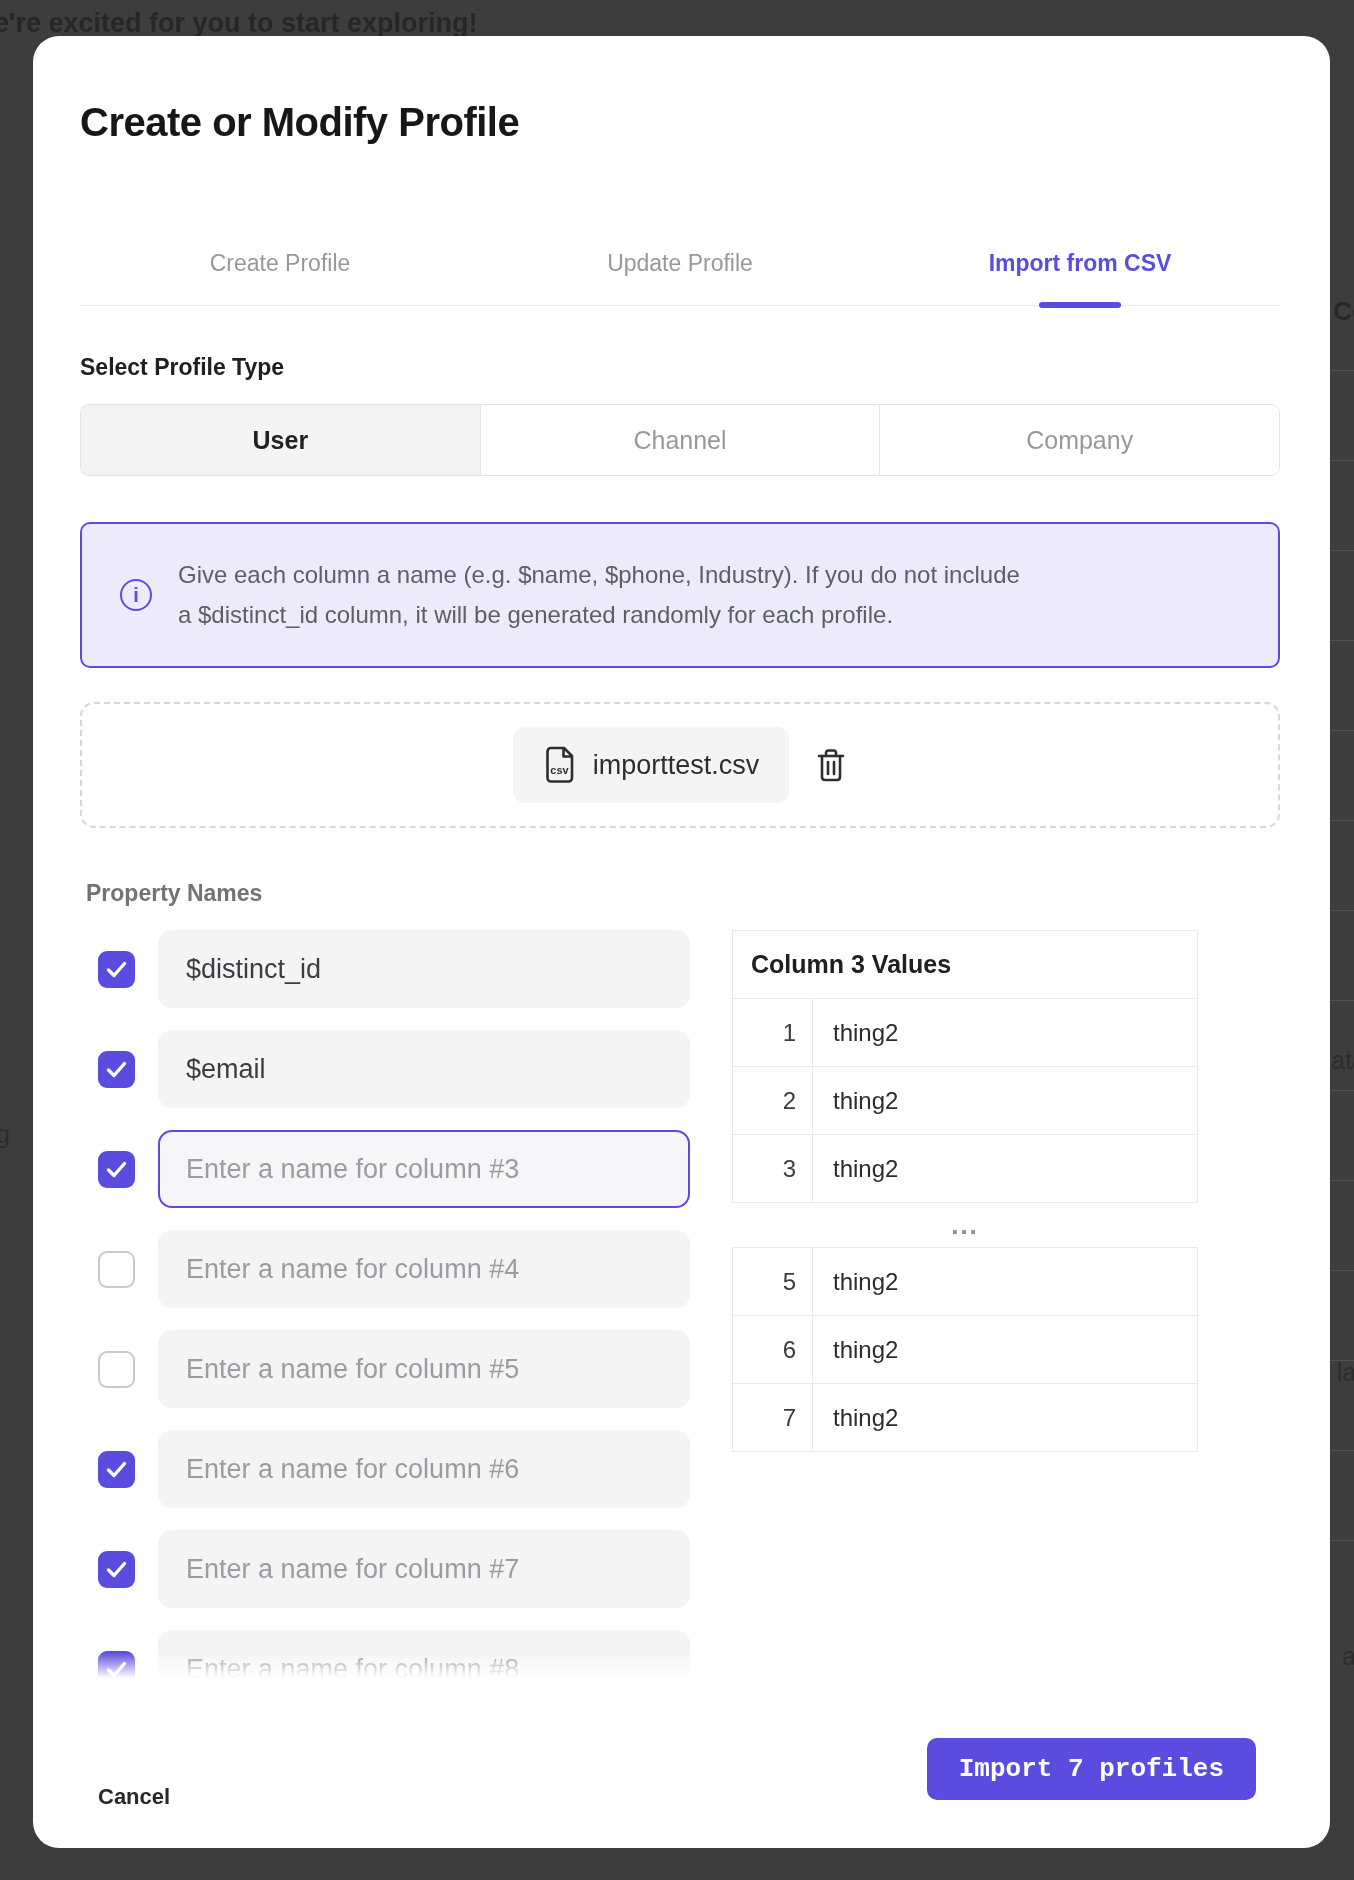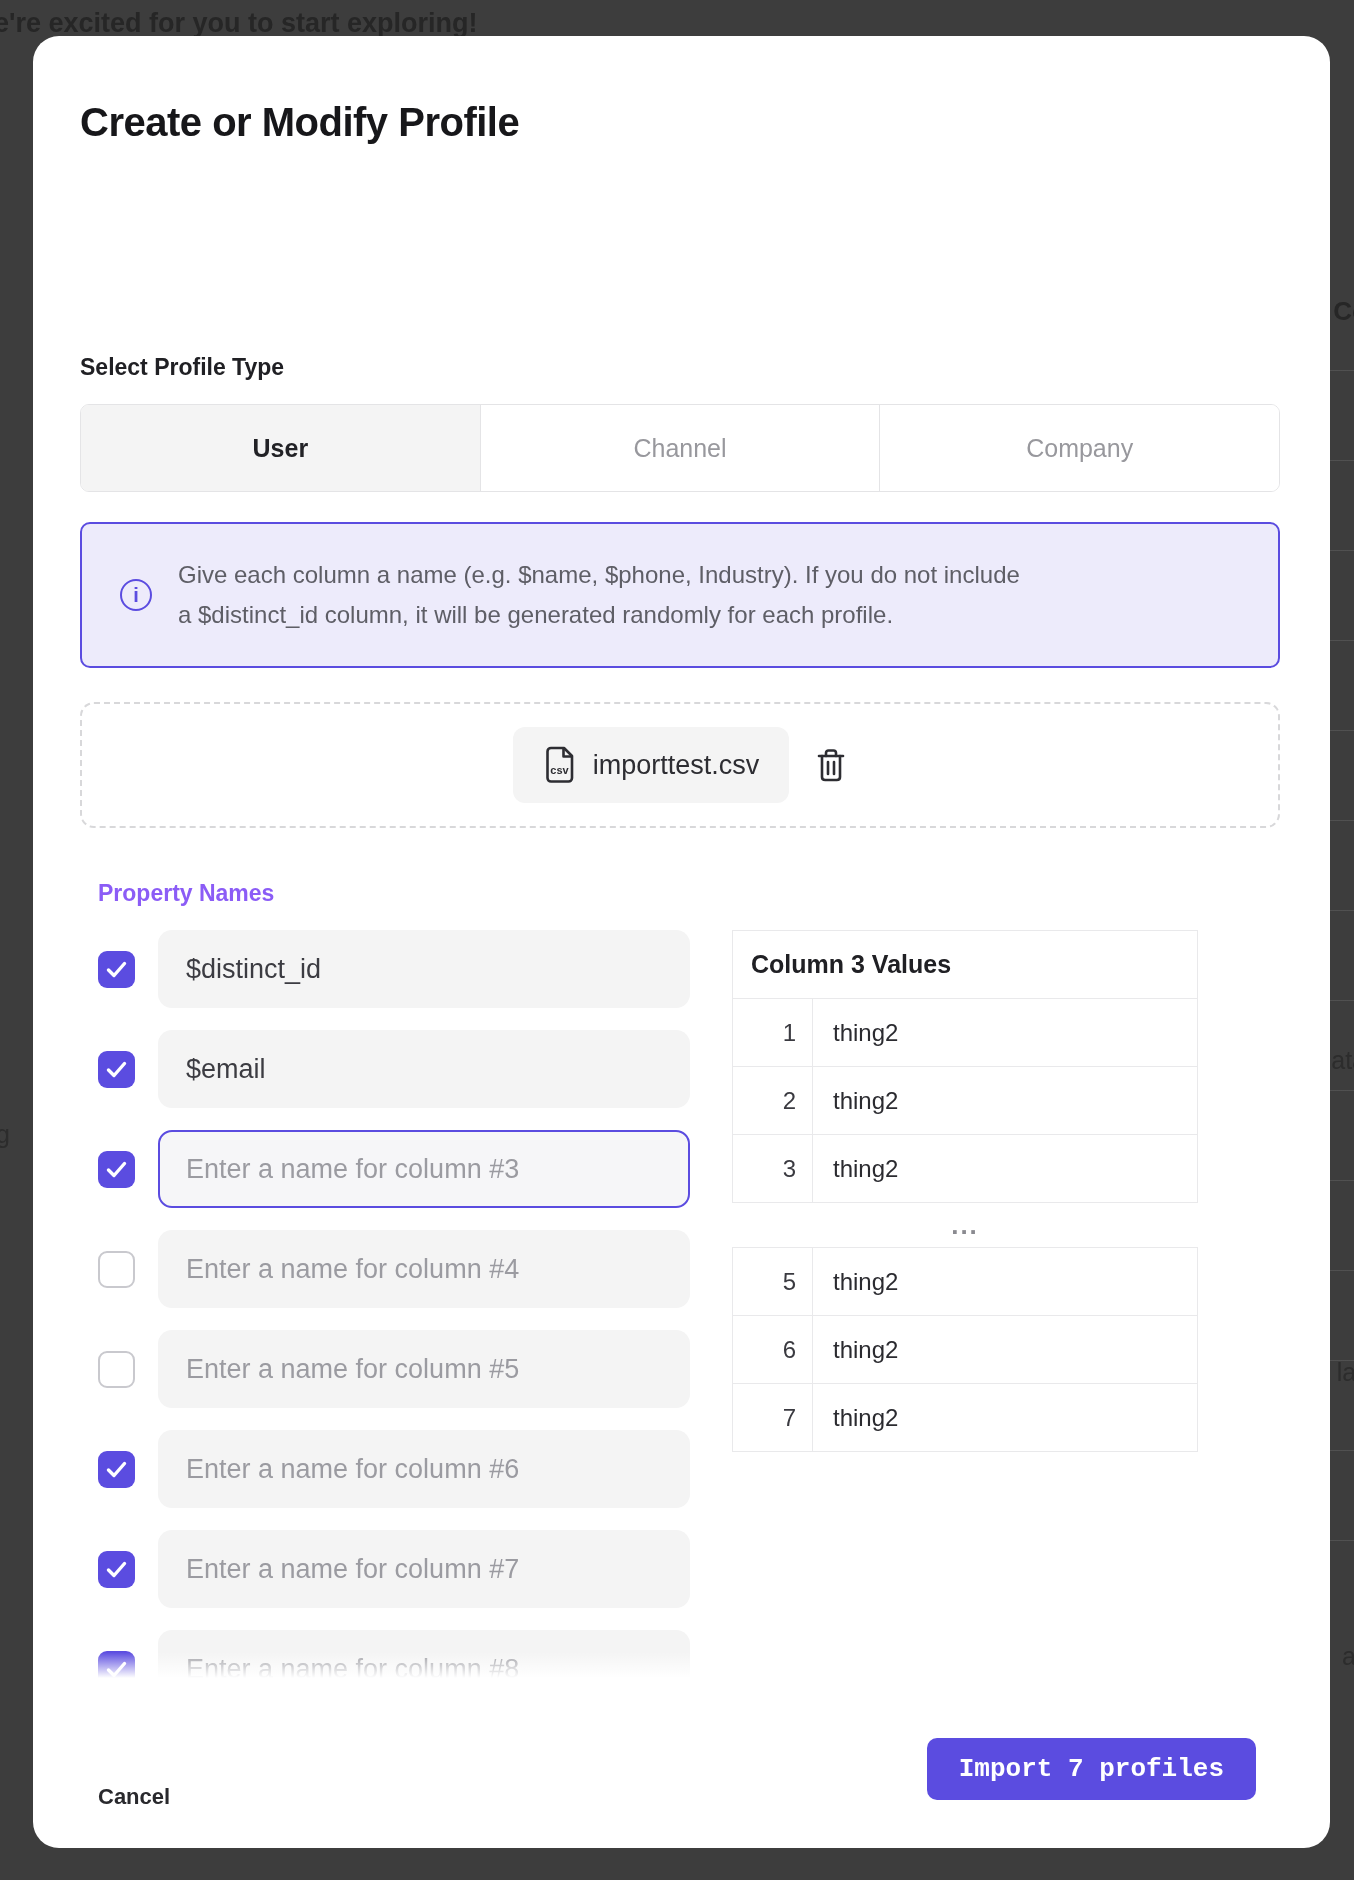--- a/index.html
+++ b/index.html
@@ -44,38 +44,38 @@
 
   
   .tabs{left:47px;right:50px;top:186px;height:84px;display:flex;border-bottom:1px solid #ebebed;}
   .tab{flex:1;display:flex;align-items:center;justify-content:center;font-size:23px;color:var(--text-gray);position:relative;cursor:pointer;}
   .tab.active{color:var(--accent);font-weight:700;}
   .tab .underline{display:none;}
   .tab.active .underline{display:block;position:absolute;bottom:-3px;left:50%;transform:translateX(-50%);width:82px;height:6px;border-radius:3px;background:var(--accent);}
 
   
   .select-label{left:47px;top:318px;font-size:23px;font-weight:700;color:#202024;}
-  .segmented{left:47px;right:50px;top:368px;height:88px;display:flex;border:1px solid var(--border-gray);border-radius:9px;overflow:hidden;background:#fff;}
+  .segmented{left:47px;right:50px;top:368px;height:72px;display:flex;border:1px solid var(--border-gray);border-radius:9px;overflow:hidden;background:#fff;}
   .segment{flex:1;display:flex;align-items:center;justify-content:center;font-size:25px;color:#98989d;border-left:1px solid var(--border-gray);cursor:pointer;background:#fff;}
   .segment:first-child{border-left:none;}
   .segment.selected{background:#f4f4f4;color:#222226;font-weight:700;}
 
   
   .banner{left:47px;right:50px;top:486px;height:146px;background:var(--banner-bg);border:2px solid var(--accent);border-radius:10px;display:flex;align-items:center;padding:0 38px;gap:26px;}
   .info-icon{flex:none;width:32px;height:32px;border:2px solid var(--accent);border-radius:50%;display:flex;align-items:center;justify-content:center;color:var(--accent);font-size:20px;font-weight:600;}
   .banner-text{font-size:24px;line-height:40px;color:#5e5e66;max-width:845px;}
 
   
   .dropzone{left:47px;right:50px;top:666px;height:126px;border:2px dashed #d8d8da;border-radius:14px;display:flex;align-items:center;justify-content:center;gap:26px;}
   .file-chip{background:#f4f4f4;border-radius:12px;height:76px;display:flex;align-items:center;gap:16px;padding:0 30px;font-size:27px;color:#2d2d32;cursor:default;}
   .icon-svg{display:block;}
   .trash-btn{background:none;border:none;cursor:pointer;display:flex;align-items:center;}
 
   
-  .prop-label{left:65px;top:844px;font-size:23px;font-weight:700;color:#8b5cf6;}
+  .prop-label{left:53px;top:844px;font-size:23px;font-weight:700;color:#737373;}
 
   .prop-list{left:47px;top:894px;width:610px;height:748px;overflow:hidden;}
   .prop-row{display:flex;align-items:center;margin-bottom:22px;height:78px;}
   .checkbox{flex:none;width:37px;height:37px;margin-left:18px;margin-right:23px;border-radius:9px;display:flex;align-items:center;justify-content:center;cursor:pointer;}
   .checkbox.checked{background:var(--accent);}
   .checkbox.unchecked{background:#fff;border:2px solid #c9c9ce;}
   .checkbox svg{display:none;}
   .checkbox.checked svg{display:block;}
   .prop-input{flex:1;height:78px;border-radius:14px;background:var(--input-bg);border:2px solid transparent;font-family:inherit;font-size:27px;color:#3c3c42;padding:0 26px;outline:none;min-width:0;}
   .prop-input::placeholder{color:#9b9ba1;}
@@ -103,20 +103,34 @@
 <div class="bg-frag frag-ata">ata</div>
 <div class="bg-frag frag-lab">lab</div>
 <div class="bg-frag frag-a">a</div>
 <div class="bg-frag frag-g">g</div>
 <div class="bg-lines-right"></div>
 
 <div class="modal">
 
   <div class="abs modal-title">Create or Modify Profile</div>
 
+  <div class="abs tabs">
+    <div class="tab">
+      <span>Create Profile</span>
+
+    </div>
+    <div class="tab">
+      <span>Update Profile</span>
+
+    </div>
+    <div class="tab active">
+      <span>Import from CSV</span>
+      <span class="underline"></span>
+    </div>
+  </div>
 
   <div class="abs select-label">Select Profile Type</div>
   <div class="abs segmented">
     <div class="segment selected">User</div>
     <div class="segment">Channel</div>
     <div class="segment">Company</div>
   </div>
 
   <div class="abs banner">
     <span class="info-icon">i</span>

